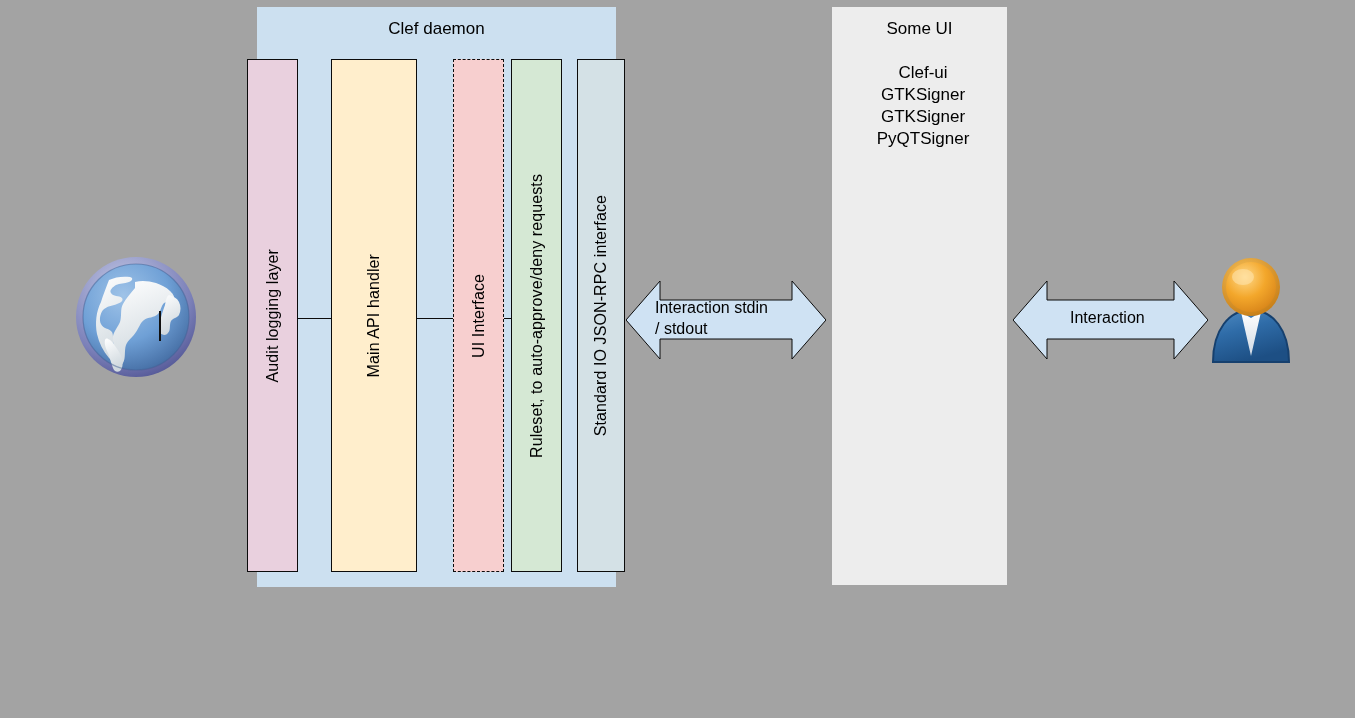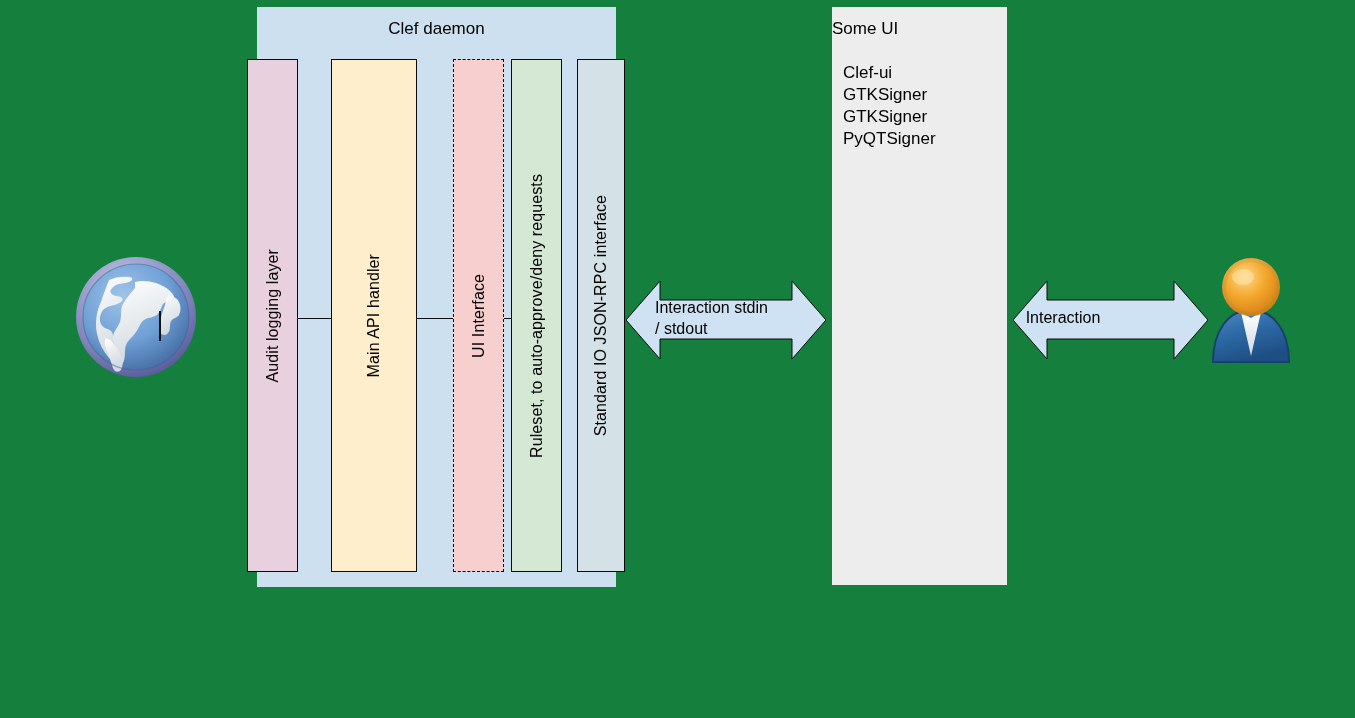--- a/index.html
+++ b/index.html
@@ -4,21 +4,21 @@
 <style>
   html, body {
     margin: 0;
     padding: 0;
     background: #000000;
   }
   #canvas {
     position: relative;
     width: 1355px;
     height: 718px;
-    background: #15803d;
+    background: #a3a3a3;
     overflow: hidden;
     font-family: "Liberation Sans", sans-serif;
   }
 
   
   #clef-daemon-container {
     position: absolute;
     left: 257px;
     top: 7px;
     width: 359px;
@@ -80,55 +80,56 @@
     width: 175px;
     height: 578px;
     background: #ededed;
     box-sizing: border-box;
   }
   #some-ui-title {
     position: absolute;
     left: 832px;
     top: 18px;
     width: 175px;
+    text-align: center;
     font-size: 17px;
     color: #000000;
     line-height: 22px;
   }
   #some-ui-list {
     position: absolute;
     left: 843px;
     top: 62px;
     width: 160px;
     font-size: 17px;
     line-height: 22px;
     color: #000000;
   }
-  #some-ui-list div { white-space: nowrap; }
+  #some-ui-list div { white-space: nowrap; text-align: center; }
 
   
   .arrow {
     position: absolute;
     background: #cfe2f3;
     box-sizing: border-box;
   }
   .arrow svg { display: block; }
   .arrow-label {
     position: absolute;
     font-size: 16px;
     color: #000000;
     line-height: 21px;
     white-space: pre-line;
   }
 
   #arrow-stdio  { left: 626px; top: 279px; width: 200px; height: 82px; background: none; }
   #arrow-stdio-label { left: 655px; top: 297px; width: 150px; }
 
   #arrow-interaction { left: 1013px; top: 279px; width: 195px; height: 82px; background: none; }
-  #arrow-interaction-label { left: 988px; top: 307px; width: 150px; text-align: center; }
+  #arrow-interaction-label { left: 1070px; top: 307px; width: 150px; }
 
   
   #globe-icon {
     position: absolute;
     left: 72px;
     top: 253px;
     width: 128px;
     height: 128px;
   }
   

